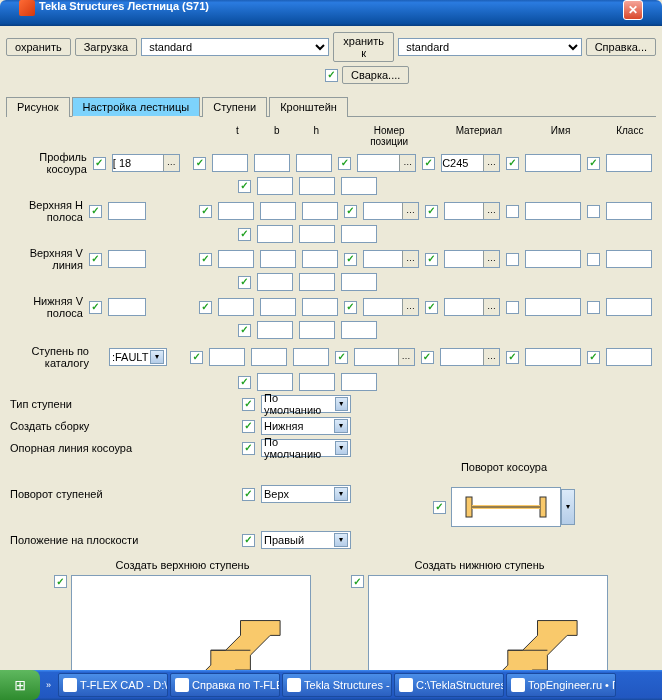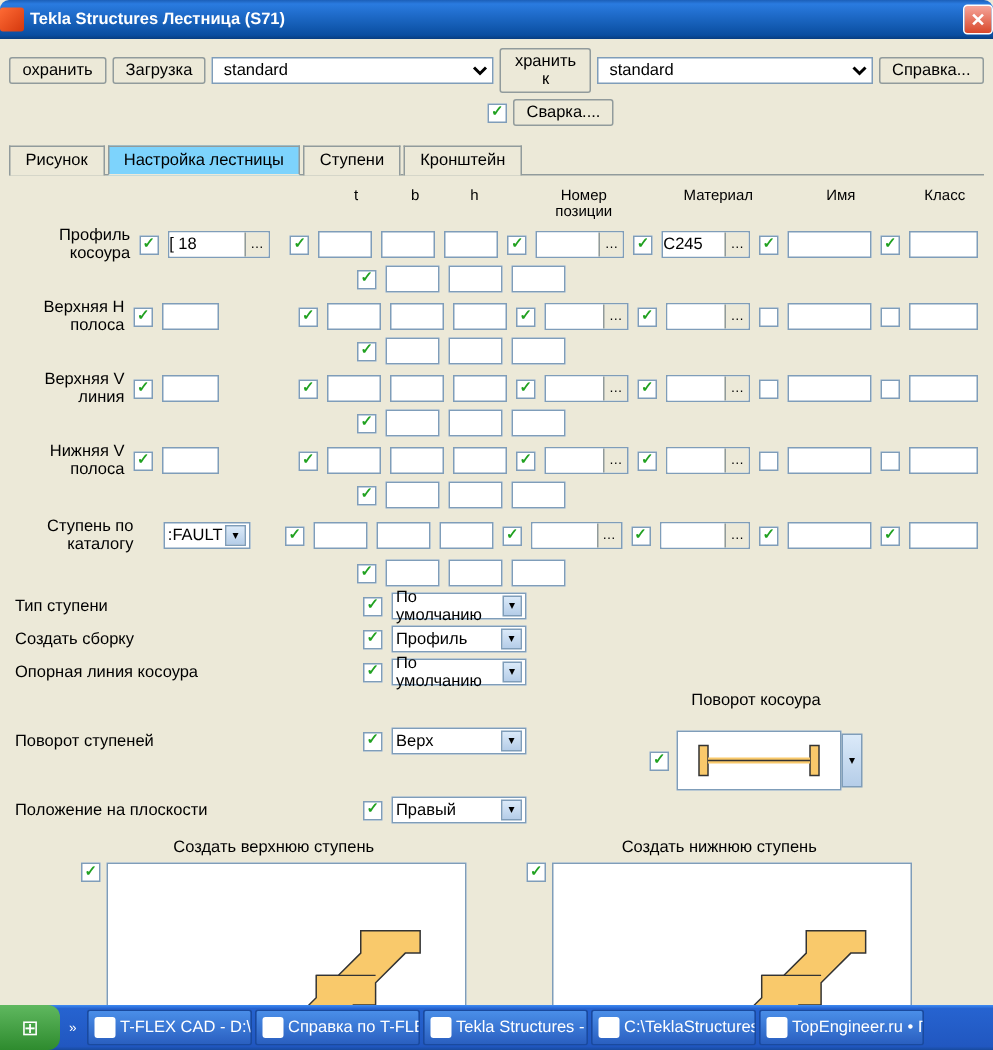--- a/index.html
+++ b/index.html
@@ -1,18 +1,18 @@
 <!DOCTYPE html>
 <html><head>
 <meta charset="utf-8">
 <style>
 *{box-sizing:border-box;margin:0;padding:0;font-family:Tahoma,sans-serif;font-size:11px}
 body{background:#3a6ea5;width:662px;height:700px;overflow:hidden}
 .window{position:absolute;top:0;left:0;width:662px;height:680px;background:#ece9d8}
-.titlebar{height:26px;background:linear-gradient(to bottom,#1c5fb8 0%,#2a7be0 10%,#0a4ea0 90%,#083d80 100%);display:flex;align-items:center;padding:0 0;color:#fff;font-weight:bold;font-size:12px;border-radius:6px 6px 0 0}
+.titlebar{height:26px;background:linear-gradient(to bottom,#1c5fb8 0%,#2a7be0 10%,#0a4ea0 90%,#083d80 100%);display:flex;padding:0 19px;color:#fff;font-weight:bold;font-size:12px;border-radius:6px 6px 0 0}
 .titlebar .icon{width:16px;height:16px;margin-right:4px;background:linear-gradient(135deg,#ff6b35,#d4380d);border-radius:2px}
 .titlebar .spacer{flex:1}
 .close-btn{width:20px;height:20px;background:linear-gradient(to bottom,#f5a59a,#d9482b);border:1px solid #fff;border-radius:3px;display:flex;align-items:center;justify-content:center;color:#fff;font-weight:bold;font-size:12px;cursor:pointer}
 .content{padding:6px;background:#ece9d8}
 .toprow,.row{display:flex;align-items:center;gap:4px;margin-bottom:4px}
 .btn{background:#ece9d8;border:1px solid #919b9c;padding:2px 8px;cursor:pointer;border-radius:2px}
 select,input[type=text]{background:#fff;border:1px solid #7f9db9;padding:1px 3px;height:18px}
 select.wide{width:210px}
 select.wide2{width:205px}
 .cb{width:13px;height:13px;border:1px solid #7f9db9;background:#fff;display:inline-flex;align-items:center;justify-content:center;cursor:pointer;flex-shrink:0}
@@ -273,21 +273,21 @@
           <div class="dd">
             <span>По умолчанию</span>
             <span class="arrow">▾</span>
           </div>
         </div>
       <div class="sect">
           <span class="lbl2">Создать сборку</span>
           <span style="width:70px"></span>
           <span class="cb checked"></span>
           <div class="dd">
-            <span>Профиль</span>
+            <span>Нижняя</span>
             <span class="arrow">▾</span>
           </div>
         </div>
       <div class="sect">
           <span class="lbl2">Опорная линия косоура</span>
           <span style="width:70px"></span>
           <span class="cb checked"></span>
           <div class="dd">
             <span>По умолчанию</span>
             <span class="arrow">▾</span>

